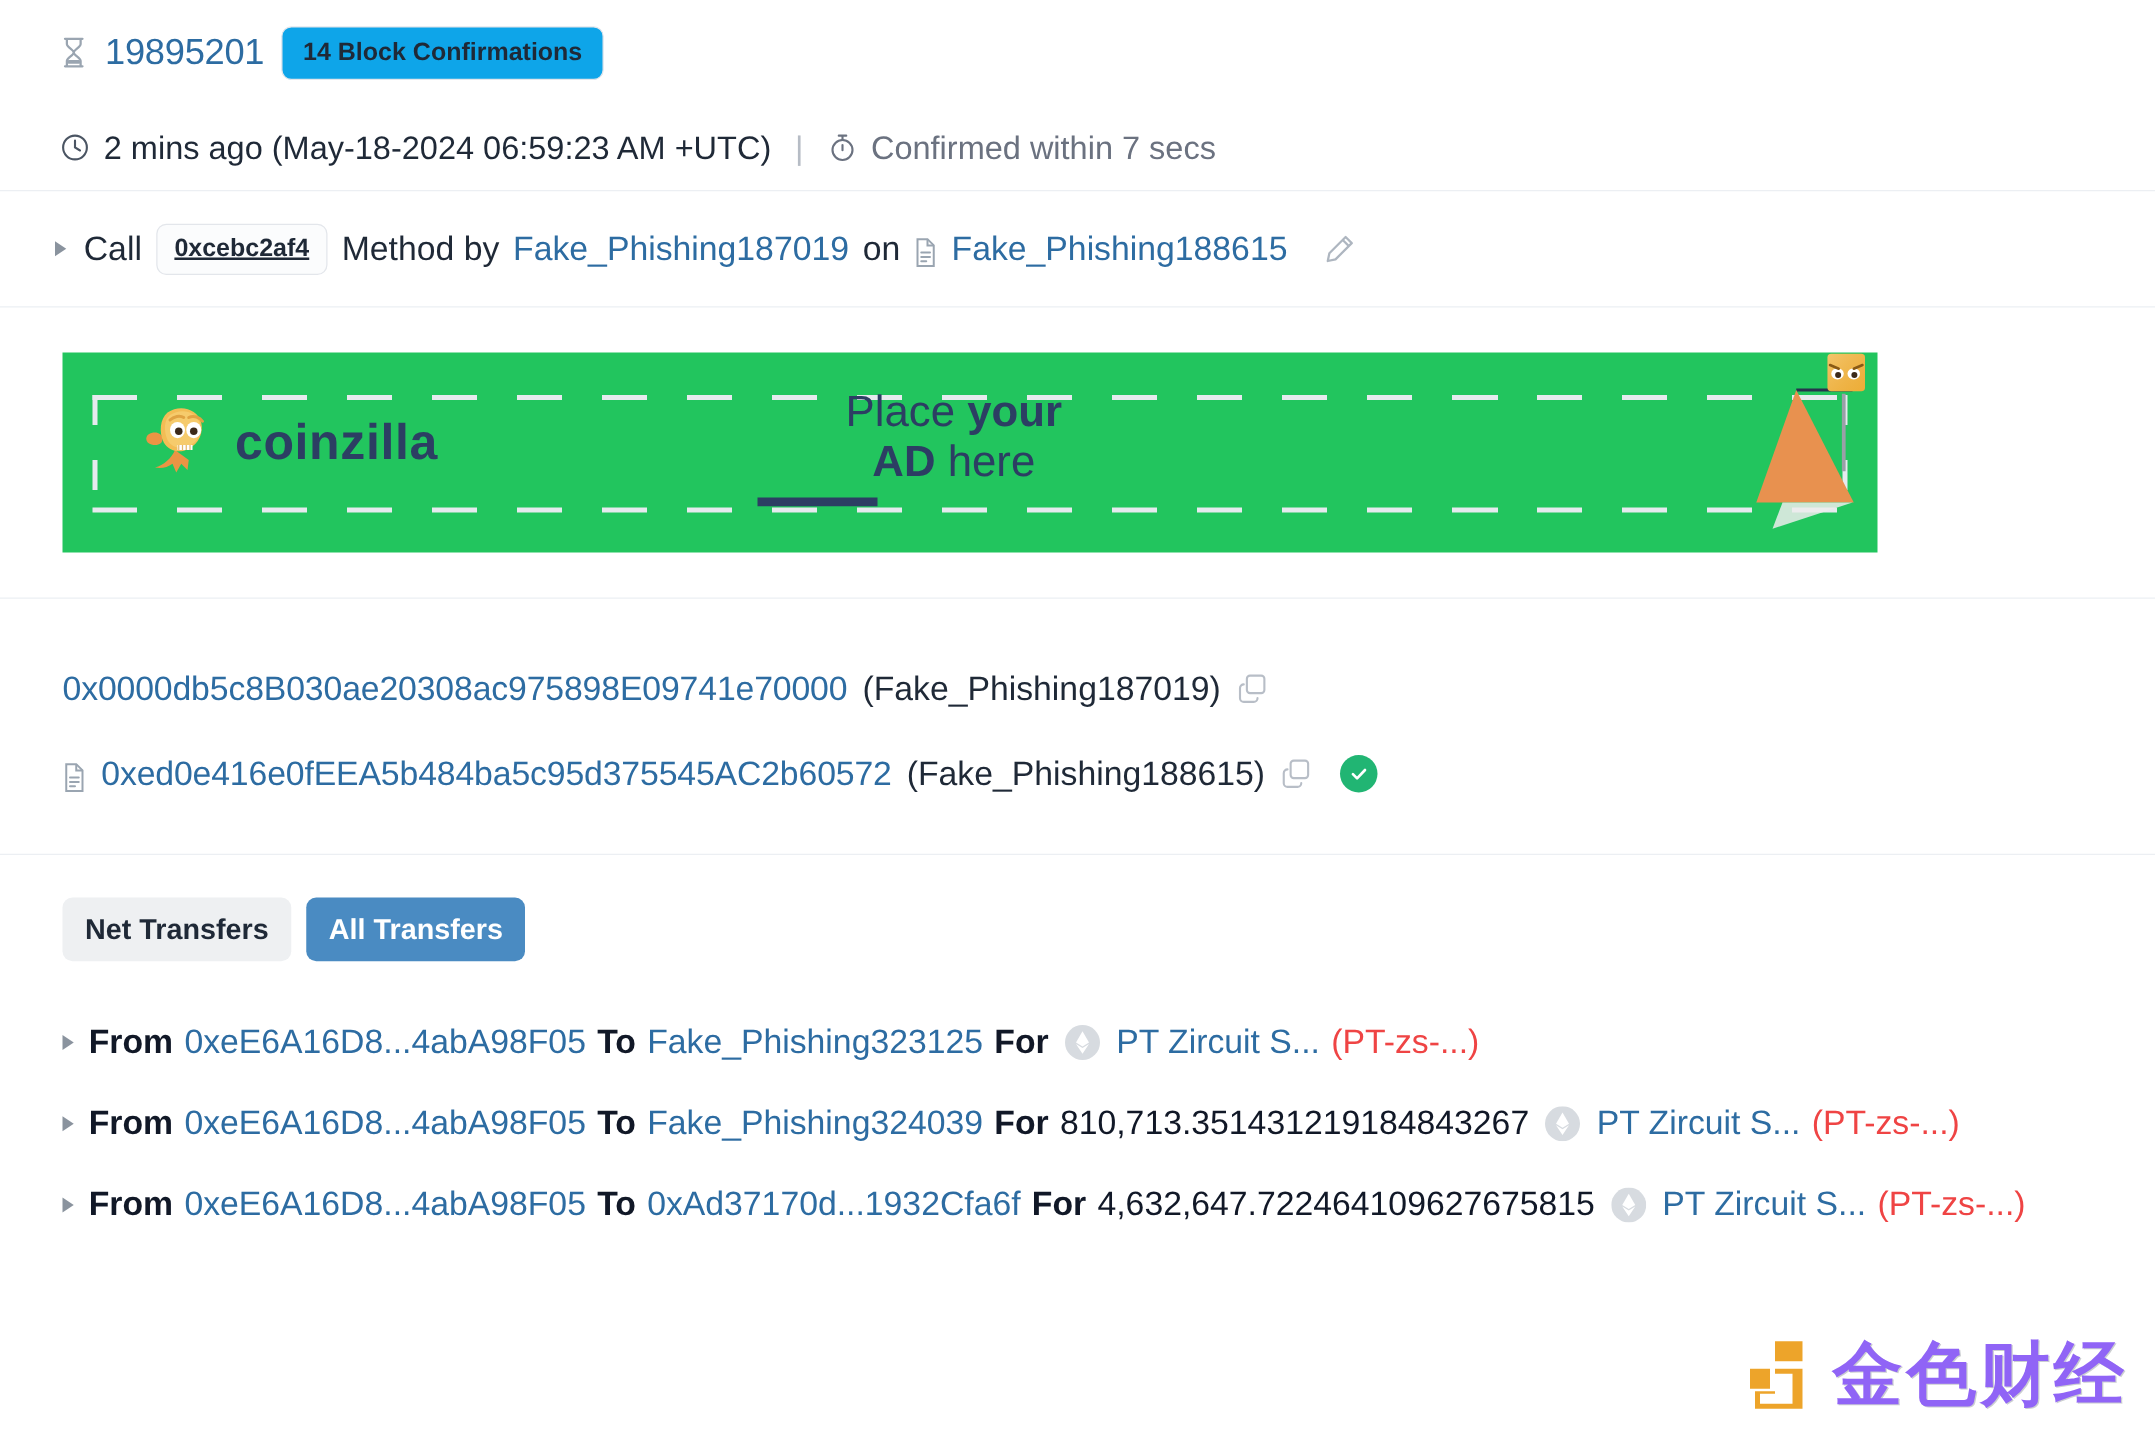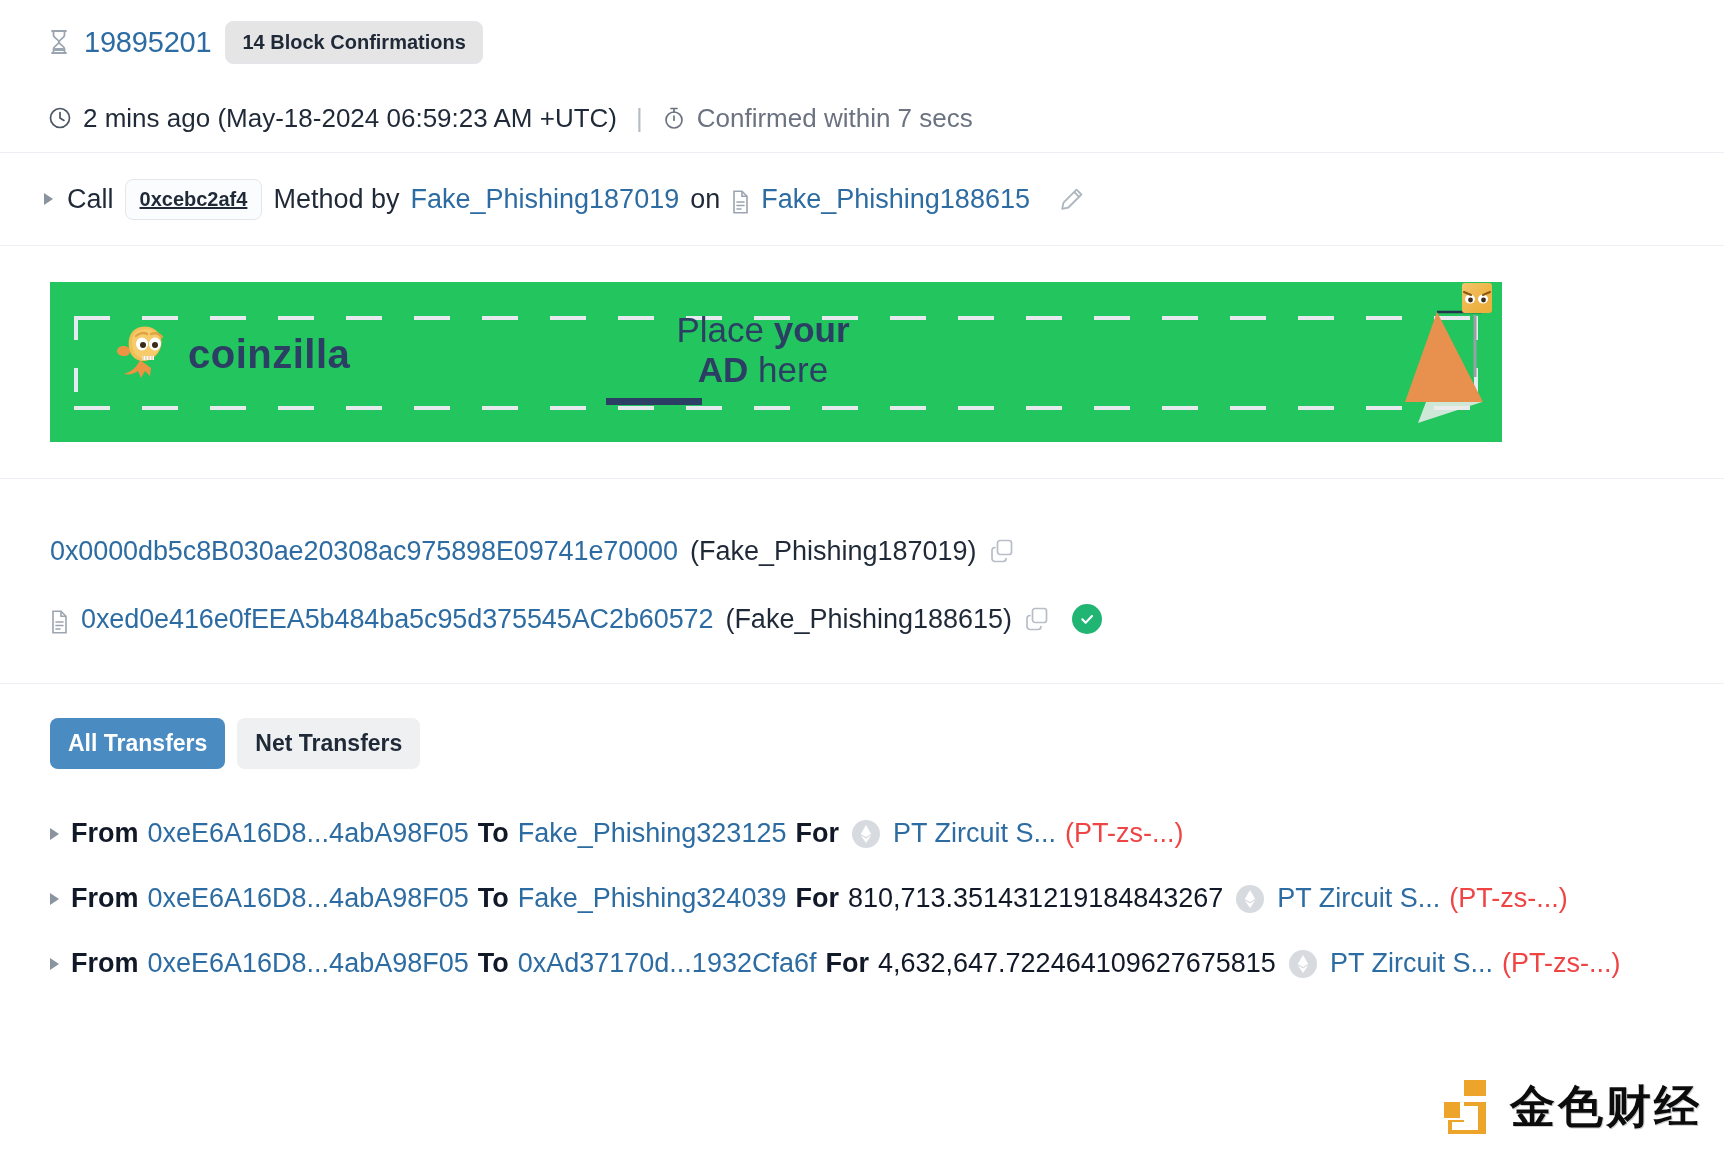--- a/index.html
+++ b/index.html
@@ -38,21 +38,21 @@
   }
   .block-number {
     color: #2d6ca2;
     font-size: 29px;
     letter-spacing: -0.2px;
     text-decoration: none;
     cursor: pointer;
   }
   .confirm-pill {
     border: 1px solid #e3e6eb;
-    background: #e5e5e5;
+    background: #0ea5e9;
     border-radius: 8px;
     padding: 9px 16px;
     font-size: 20px;
     color: #1f2937;
     font-weight: bold;
     white-space: nowrap;
   }
 
   
   .time-row {
@@ -302,23 +302,23 @@
     gap: 16px;
     opacity: 0.95;
   }
   .wm-mark {
     position: relative;
     width: 56px;
     height: 62px;
     flex: 0 0 auto;
   }
   .wm-text {
-    font-size: 45px;
+    font-size: 56px;
     font-weight: bold;
-    color: #000000;
+    color: #8b5cf6;
     letter-spacing: 3px;
     text-shadow: 1px 1px 0 #c9cccf;
   }
 </style>
 </head>
 <body>
 
 <div class="block-row">
   <span class="hourglass-icon">
     <svg viewBox="0 0 22 26" width="22" height="26" fill="none" stroke="currentColor" stroke-width="1.8">
@@ -471,22 +471,22 @@
         <path d="M8 15.5l5 5 9.5-10" stroke-linecap="round" stroke-linejoin="round"></path>
       </svg>
     </span>
   </div>
 </div>
 
 <div class="divider"></div>
 
 <div class="transfers">
   <div class="tabs">
+    <span class="tab inactive">Net Transfers</span>
     <span class="tab active">All Transfers</span>
-    <span class="tab inactive">Net Transfers</span>
   </div>
 
   <div class="xfer-row">
     <span class="caret"></span>
     <span class="lbl">From</span>
     <a class="lnk" href="#">0xeE6A16D8...4abA98F05</a>
     <span class="lbl">To</span>
     <a class="lnk" href="#">Fake_Phishing323125</a>
     <span class="lbl">For</span>
     <span class="token-icon">

